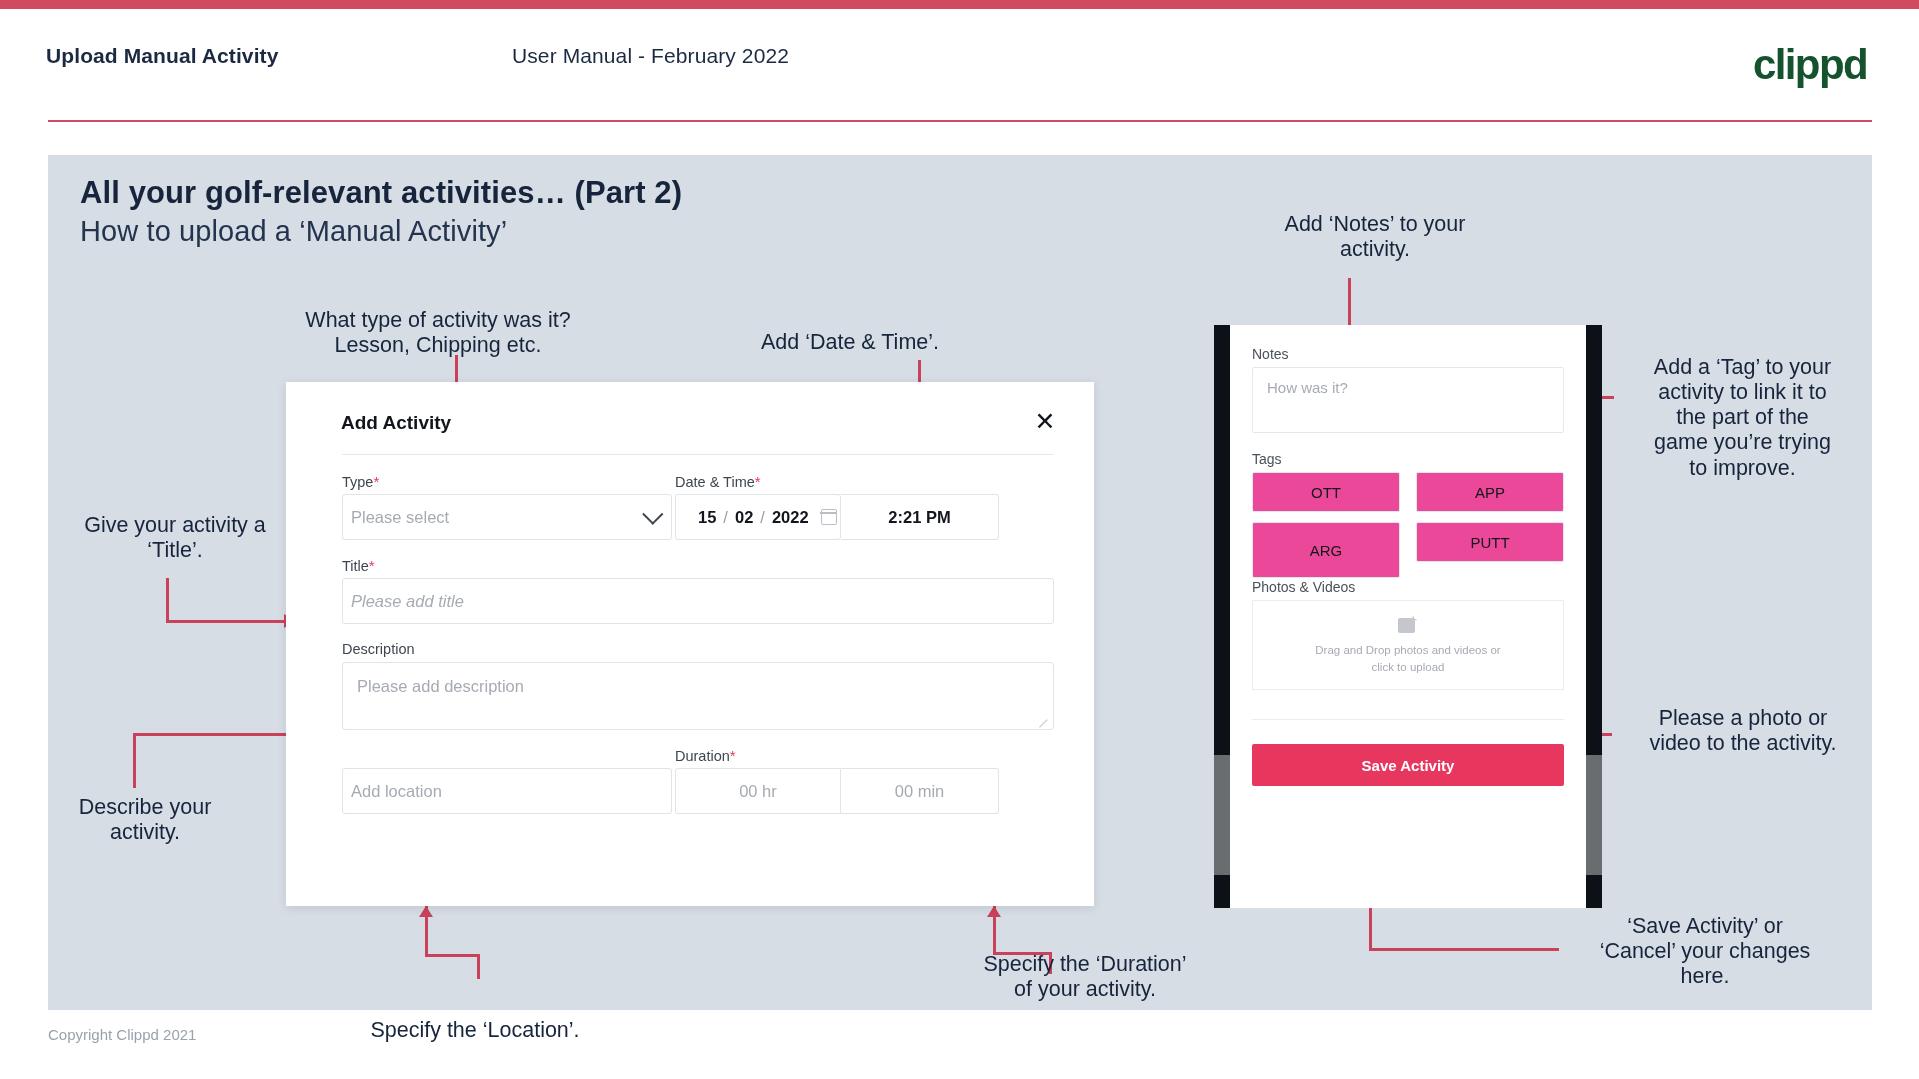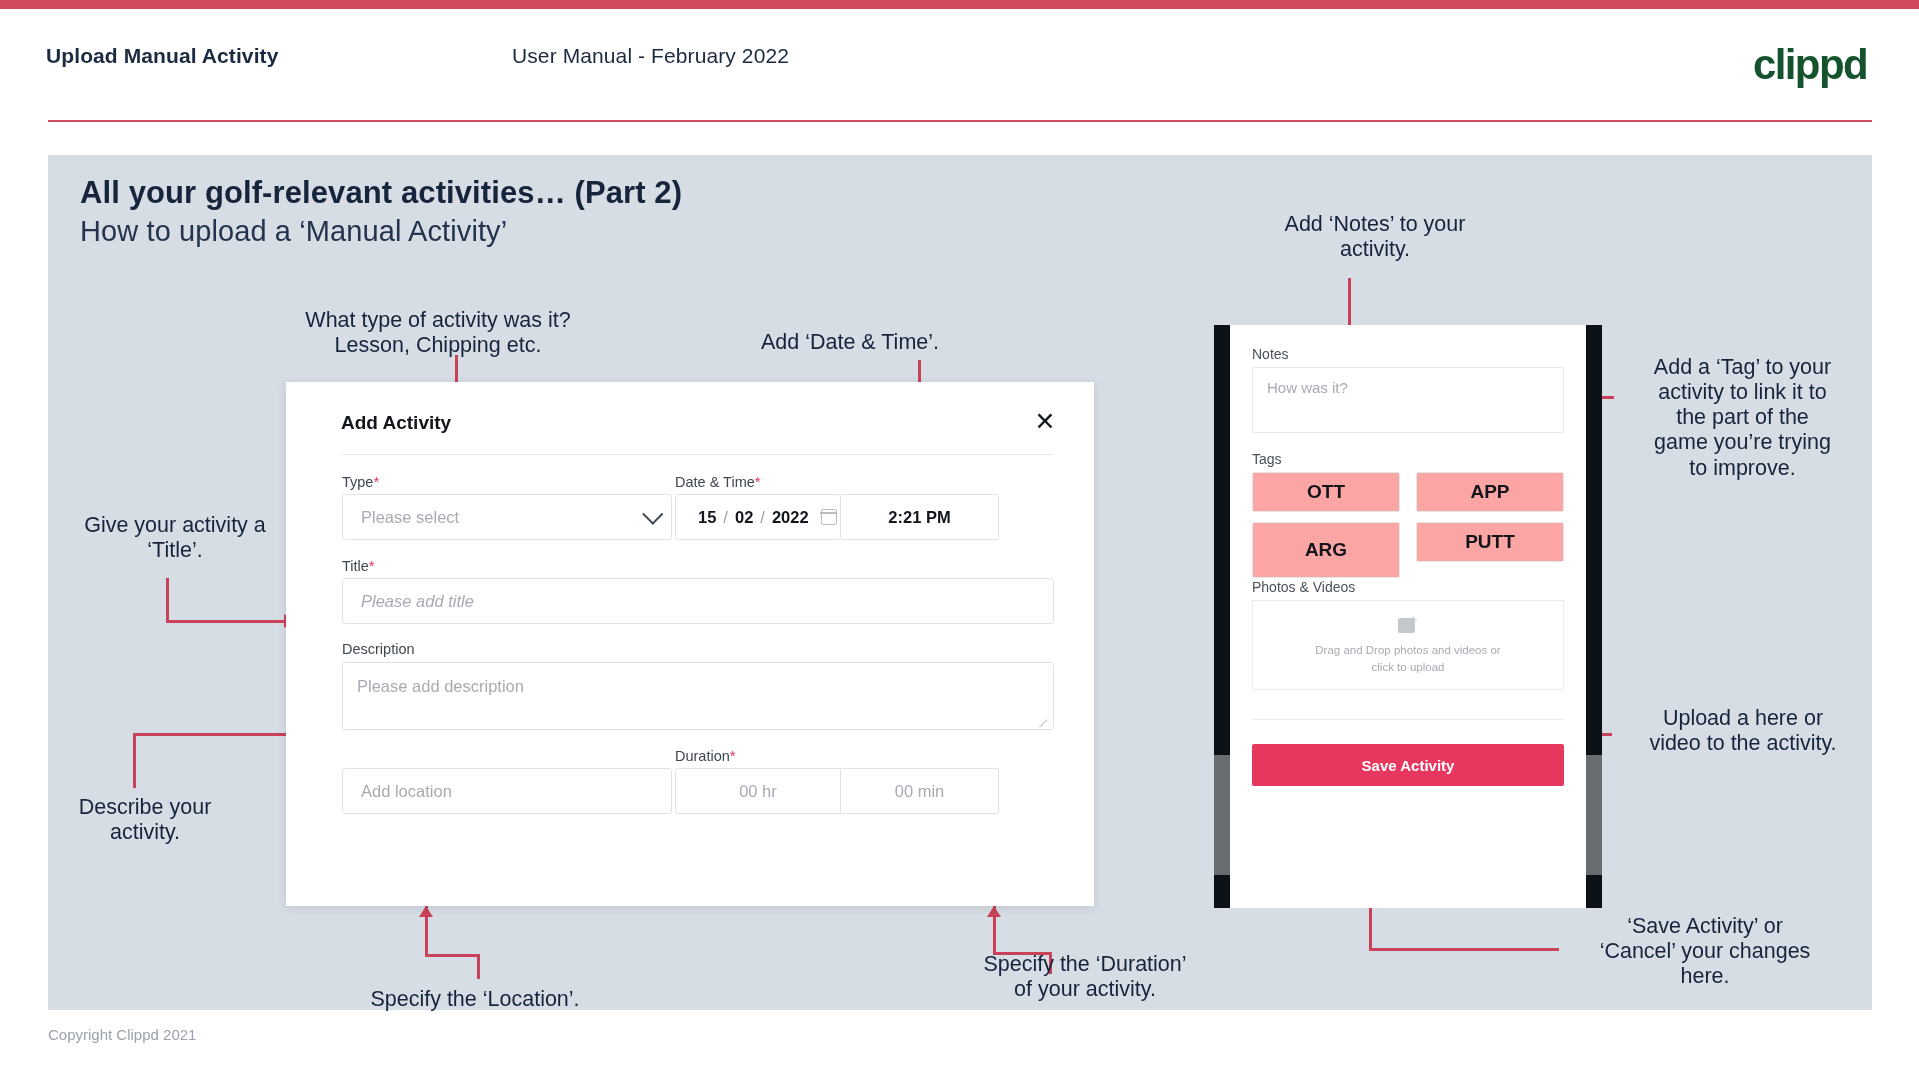--- a/index.html
+++ b/index.html
@@ -108,21 +108,21 @@
     position: absolute; font-size: 14.5px; color: #3e4650; font-weight: 500;
     white-space: nowrap;
   }
   .req { color: #e8375f; font-size: 15px; }
 
   .inp {
     position: absolute; box-sizing: border-box;
     border: 1px solid #e2e3e6; background: #fff; border-radius: 3px;
     display: flex; align-items: center;
     font-size: 16.5px; color: #9aa0a8;
-    padding: 0 18px;
+    padding: 0 8px;
   }
   .inp.ph { color: #a6abb3; }
   .chev {
     position: absolute; right: 16px; top: 50%;
     transform: translateY(-50%);
     width: 13px; height: 13px;
     border-right: 2px solid #3e4650; border-bottom: 2px solid #3e4650;
     transform-origin: center;
     rotate: 45deg; margin-top: -5px;
   }
@@ -194,23 +194,23 @@
   .p-label {
     position: absolute; font-size: 14px; color: #4a5159; font-weight: 400;
   }
   .p-inp {
     position: absolute; box-sizing: border-box;
     border: 1px solid #e6e7ea; background: #fff; border-radius: 2px;
     font-size: 15px; color: #a6abb3; padding: 11px 14px;
   }
   .tag {
     position: absolute; box-sizing: border-box;
-    border: 1px solid #e6e7ea; background: #fca5a5; border-radius: 2px;
+    border: 1px solid #e6e7ea; background: #ec4899; border-radius: 2px;
     display: flex; align-items: center; justify-content: center;
-    font-size: 19px; font-weight: 700; color: #12161c;
+    font-size: 15px; font-weight: 400; color: #12161c;
   }
   .drop {
     position: absolute; box-sizing: border-box;
     border: 1px solid #ececef; background: #fff;
     display: flex; flex-direction: column;
     align-items: center; justify-content: center;
   }
   .drop .txt {
     font-size: 11.5px; color: #a6abb3; text-align: center; line-height: 1.45;
     margin-top: 9px;
@@ -282,21 +282,21 @@
   <div class="ln h" style="left:133px; top:733px; width:155px;"></div>
   <div class="ln v" style="left:133px; top:733px; height:55px;"></div>
   <div class="arw right" style="left:286px; top:727px;"></div>
   <div class="note" style="left:20px; top:795px; width:250px; white-space:pre-line;">Describe your
 activity.</div>
 
   <div class="ln v" style="left:425px; top:906px; height:50px;"></div>
   <div class="ln h" style="left:425px; top:954px; width:54px;"></div>
   <div class="ln v" style="left:477px; top:954px; height:25px;"></div>
   <div class="arw up" style="left:419px; top:906px;"></div>
-  <div class="note" style="left:330px; top:987px; width:290px;">Specify the ‘Location’.</div>
+  <div class="note" style="left:330px; top:1018px; width:290px;">Specify the ‘Location’.</div>
 
   <div class="ln v" style="left:993px; top:906px; height:48px;"></div>
   <div class="ln h" style="left:993px; top:952px; width:58px;"></div>
   <div class="ln v" style="left:1049px; top:952px; height:22px;"></div>
   <div class="arw up" style="left:987px; top:906px;"></div>
   <div class="note" style="left:950px; top:952px; width:270px; white-space:pre-line;">Specify the ‘Duration’
 of your activity.</div>
 
   <div class="note" style="left:1240px; top:212px; width:270px; white-space:pre-line;">Add ‘Notes’ to your
 activity.</div>
@@ -308,21 +308,21 @@
   <div class="note" style="left:1620px; top:355px; width:245px; white-space:pre-line;">Add a ‘Tag’ to your
 activity to link it to
 the part of the
 game you’re trying
 to improve.</div>
   <div class="ln h" style="left:1607px; top:396px; width:7px;"></div>
   <div class="ln h" style="left:1498px; top:396px; width:110px;"></div>
   <div class="ln v" style="left:1498px; top:396px; height:87px;"></div>
   <div class="arw down" style="left:1492px; top:481px;"></div>
 
-  <div class="note" style="left:1618px; top:706px; width:250px; white-space:pre-line;">Upload a here or
+  <div class="note" style="left:1618px; top:706px; width:250px; white-space:pre-line;">Please a photo or
 video to the activity.</div>
   <div class="ln h" style="left:1572px; top:733px; width:40px;"></div>
   <div class="ln h" style="left:1530px; top:733px; width:46px;"></div>
   <div class="ln v" style="left:1572px; top:668px; height:68px;"></div>
   <div class="ln h" style="left:1516px; top:668px; width:58px;"></div>
   <div class="arw left" style="left:1513px; top:662px;"></div>
 
   <div class="note" style="left:1570px; top:914px; width:270px; white-space:pre-line;">‘Save Activity’ or
 ‘Cancel’ your changes
 here.</div>

